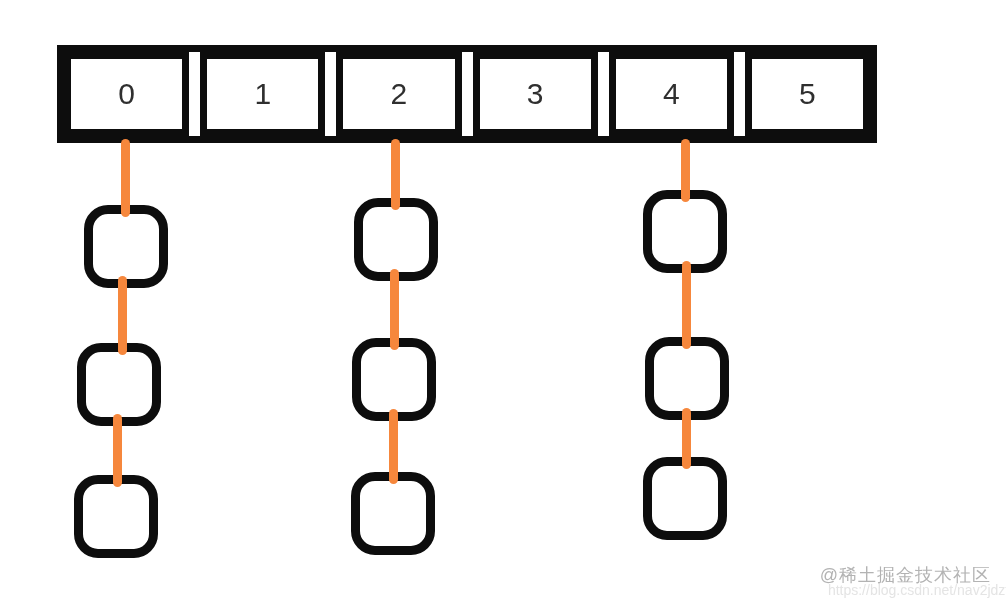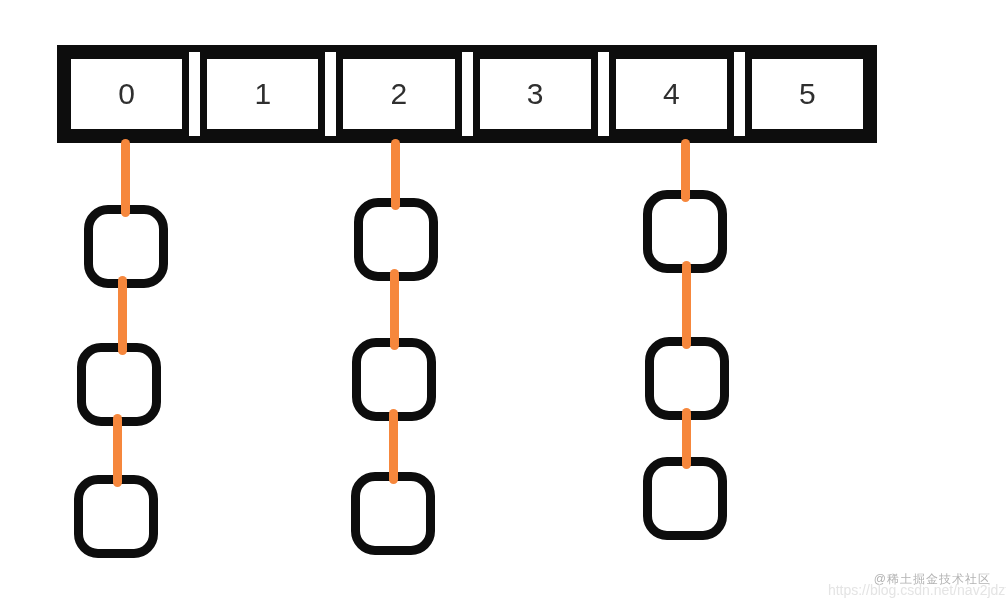--- a/index.html
+++ b/index.html
@@ -29,21 +29,21 @@
     position:absolute;width:84px;height:83px;box-sizing:border-box;
     border:9px solid var(--ink);border-radius:24px;background:#fff;z-index:2;
   }
   .link{
     position:absolute;width:9px;background:var(--accent);
     border-radius:5px;z-index:3;
   }
   .watermark{
     position:absolute;right:15px;bottom:5px;text-align:right;line-height:1.2;z-index:4;
   }
-  .wm-community{font-size:12px;color:var(--wm);letter-spacing:1px;}
+  .wm-community{font-size:18px;color:var(--wm);letter-spacing:1px;}
   .wm-url{font-size:14px;color:var(--wm-faint);white-space:nowrap;margin-right:-26px;margin-top:-4px;}
 </style>
 </head>
 <body>
 
 <div class="canvas">
 
   <div class="bucket-array">
 
   <div class="cell">

